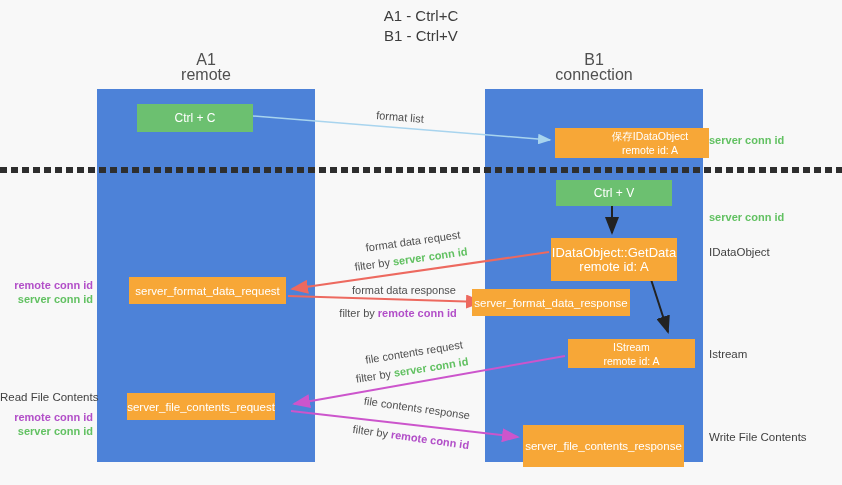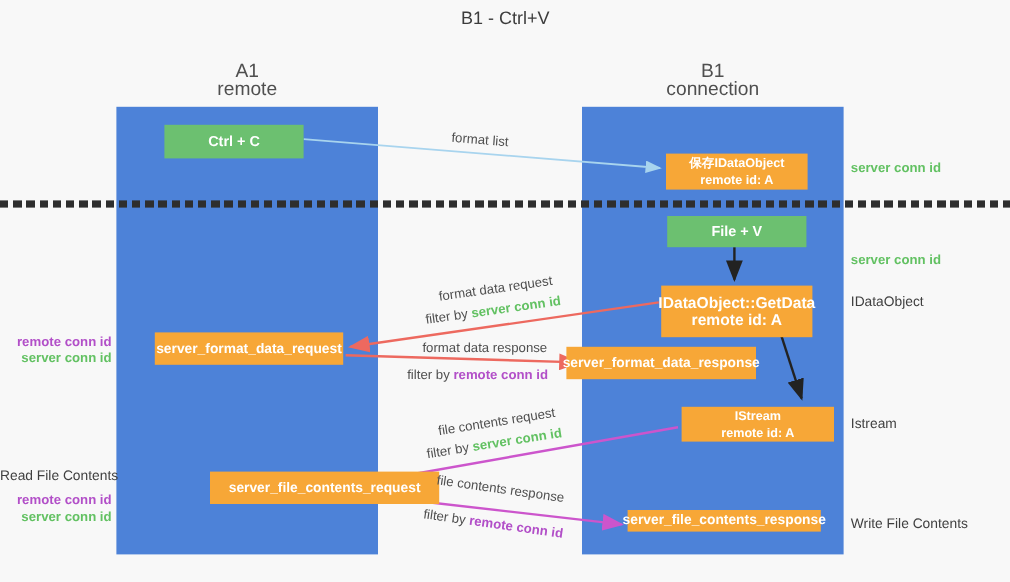--- a/index.html
+++ b/index.html
@@ -18,38 +18,39 @@
   .column{position:absolute;top:89px;width:218px;height:373px;background:#4d82d8;z-index:1;}
   .column.a1{left:97px;}
   .column.b1{left:485px;}
   .dotted-divider{position:absolute;left:0;top:167px;width:842px;height:6px;z-index:2;
     background:repeating-linear-gradient(90deg,#2e2e2e 0 7px,transparent 7px 11px);}
   .arrow-layer{position:absolute;left:0;top:0;z-index:3;}
   .node{position:absolute;z-index:4;display:flex;flex-direction:column;align-items:center;
     justify-content:center;color:#fff;text-align:center;}
   .node.green{background:#6cc070;font-size:12px;}
   .node.orange{background:#f7a737;font-size:11.5px;}
-  .node .l1,.node .l2{line-height:14px;white-space:nowrap;font-weight:bold;}
+  .node .l1,.node .l2{line-height:14px;white-space:nowrap;}
   .flabel{position:absolute;z-index:5;font-size:11px;color:#4f4f4f;white-space:nowrap;
     transform:translate(-50%,-50%);}
   .green-txt{color:#62c162;font-weight:bold;}
   .purple-txt{color:#b24fc8;font-weight:bold;}
   .side-label{position:absolute;z-index:5;font-size:11.5px;white-space:nowrap;}
   .side-label.right{left:709px;}
   .side-label.left{left:0;width:93px;text-align:right;}
   .side-label.dark{color:#3f3f3f;}
   .side-label.bold-green{color:#62c162;font-weight:bold;font-size:11px;}
   .stack{line-height:14px;}
 </style>
 </head>
 <body>
 
 <div class="canvas">
 
   <div class="title">
+    <div>A1 - Ctrl+C</div>
     <div>B1 - Ctrl+V</div>
   </div>
 
   <div class="col-header a1">
     <div>A1</div>
     <div>remote</div>
   </div>
   <div class="col-header b1">
     <div>B1</div>
     <div>connection</div>
@@ -81,52 +82,52 @@
     <line x1="549" y1="252" x2="292" y2="289" stroke="#ed695f" stroke-width="2" marker-end="url(#m-red)"></line>
     <line x1="288" y1="296" x2="482" y2="302" stroke="#ed695f" stroke-width="2" marker-end="url(#m-red)"></line>
     <line x1="565" y1="356" x2="294" y2="404" stroke="#cc55cc" stroke-width="2" marker-end="url(#m-magenta)"></line>
     <line x1="291" y1="411" x2="518" y2="437" stroke="#cc55cc" stroke-width="2" marker-end="url(#m-magenta)"></line>
   </svg>
 
   <div class="node green" style="left:137px;top:104px;width:116px;height:28px;">
     <div class="l1">Ctrl + C</div>
   </div>
 
-  <div class="node orange" style="left:555px;top:128px;width:118px;height:30px;font-size:10.5px;">
+  <div class="node orange" style="left:555px;top:128px;width:118px;height:30px;font-size:10.5px;padding-left:36px;">
     <div class="l1">保存IDataObject</div>
     <div class="l2">remote id: A</div>
   </div>
 
   <div class="node green" style="left:556px;top:180px;width:116px;height:26px;">
-    <div class="l1">File + V</div>
+    <div class="l1">Ctrl + V</div>
   </div>
 
   <div class="node orange" style="left:551px;top:238px;width:126px;height:43px;font-size:13px;">
     <div class="l1">IDataObject::GetData</div>
     <div class="l2">remote id: A</div>
   </div>
 
   <div class="node orange" style="left:129px;top:277px;width:157px;height:27px;">
     <div class="l1">server_format_data_request</div>
   </div>
 
   <div class="node orange" style="left:472px;top:289px;width:158px;height:27px;">
     <div class="l1">server_format_data_response</div>
   </div>
 
   <div class="node orange" style="left:568px;top:339px;width:127px;height:29px;font-size:10.5px;">
     <div class="l1">IStream</div>
     <div class="l2">remote id: A</div>
   </div>
 
-  <div class="node orange" style="left:127px;top:393px;width:191px;height:27px;margin-left:48px;">
+  <div class="node orange" style="left:127px;top:393px;width:148px;height:27px;">
     <div class="l1">server_file_contents_request</div>
   </div>
 
-  <div class="node orange" style="left:523px;top:425px;width:161px;height:18px;">
+  <div class="node orange" style="left:523px;top:425px;width:161px;height:42px;">
     <div class="l1">server_file_contents_response</div>
   </div>
 
   <div class="flabel" style="left:400px;top:117px;transform:translate(-50%,-50%) rotate(4.5deg);">format list</div>
 
   <div class="flabel" style="left:413px;top:241px;transform:translate(-50%,-50%) rotate(-8deg);">format data request</div>
   <div class="flabel" style="left:411px;top:259px;transform:translate(-50%,-50%) rotate(-8deg);"><span>filter by </span><span class="green-txt">server conn id</span></div>
 
   <div class="flabel" style="left:404px;top:290px;">format data response</div>
   <div class="flabel" style="left:398px;top:313px;"><span>filter by </span><span class="purple-txt">remote conn id</span></div>

